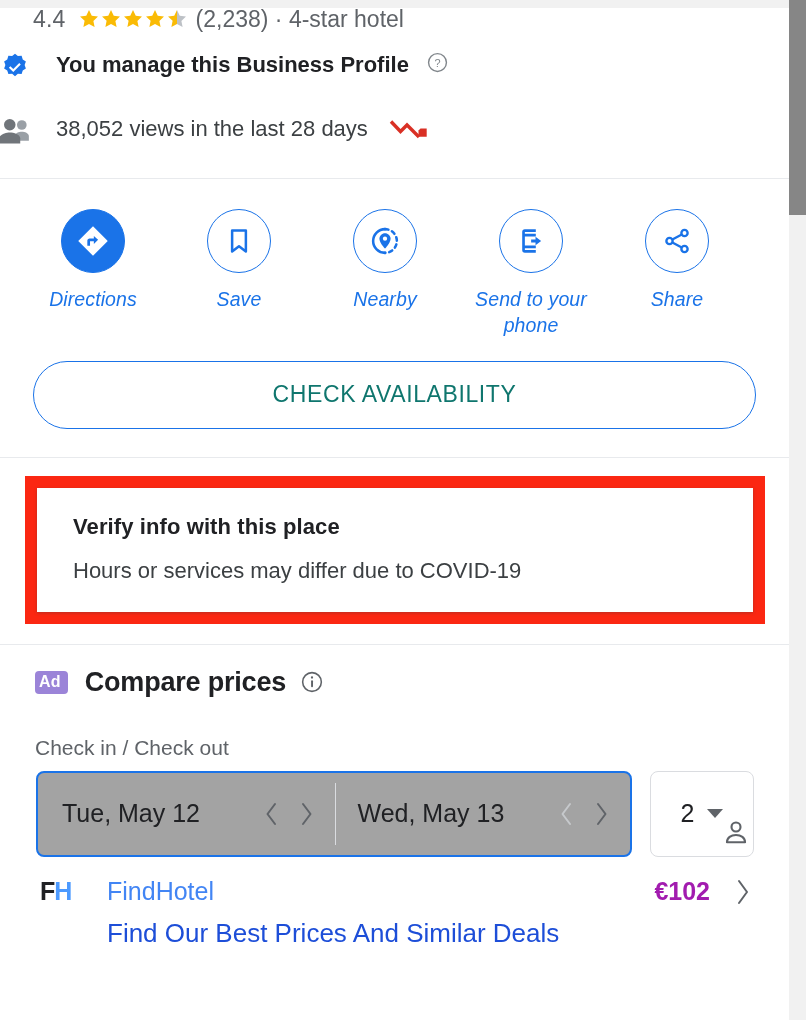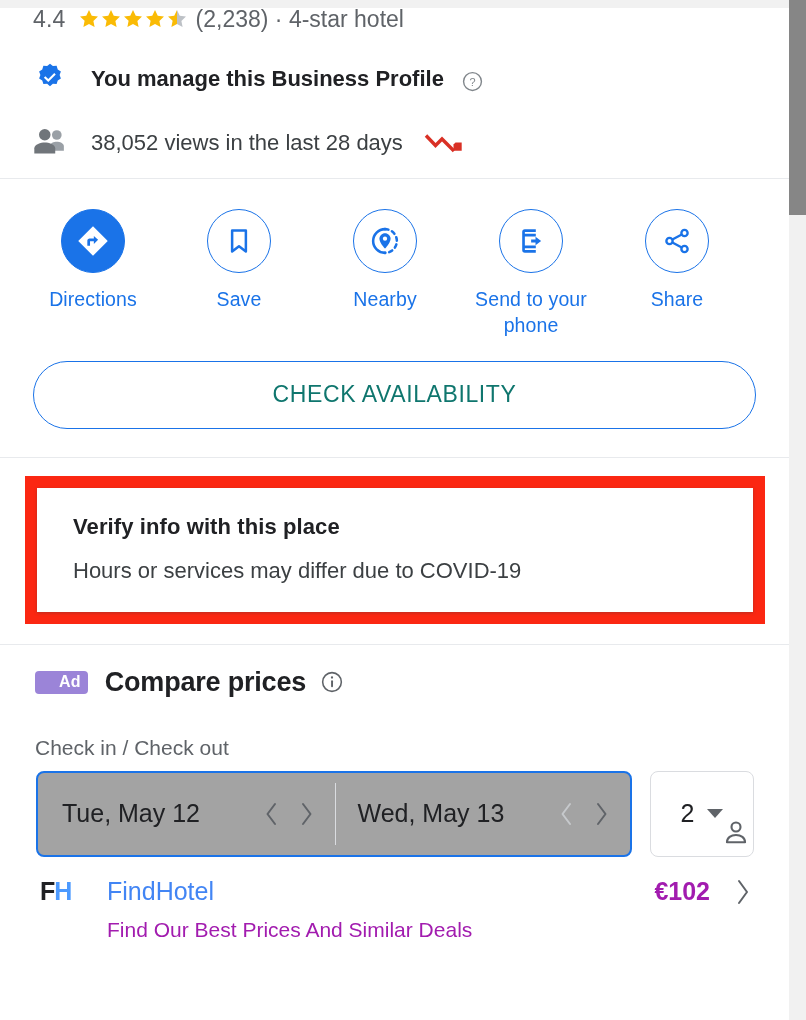--- a/index.html
+++ b/index.html
@@ -67,22 +67,21 @@
     font-size: 23px;
     color: #5f6368;
   }
 
   
   .info-block {
     padding: 18px 0 22px 0;
   }
   .info-line {
     display: flex;
-    align-items: flex-end;
-    padding-left: 35px;
+    align-items: flex-start;
     min-height: 40px;
   }
   .info-line + .info-line { margin-top: 24px; }
   .badge-icon { width: 30px; height: 30px; flex: none; }
   .people-icon { width: 34px; height: 30px; flex: none; margin-left: -2px;}
   .info-text-bold {
     font-size: 22px;
     font-weight: bold;
     color: #202124;
     margin-left: 26px;
@@ -110,20 +109,21 @@
     display: flex;
     padding: 30px 20px 0 20px;
     justify-content: flex-start;
   }
   .action {
     width: 146px;
     display: flex;
     flex-direction: column;
     align-items: center;
     cursor: pointer;
+    font-style: italic;
   }
   .action-circle {
     width: 64px; height: 64px;
     border-radius: 50%;
     border: 1.6px solid #1a73e8;
     display: flex;
     align-items: center;
     justify-content: center;
     background: #fff;
   }
@@ -193,21 +193,21 @@
     display: flex;
     align-items: center;
     padding-left: 35px;
   }
   .ad-badge {
     background: #9b84d8;
     color: #ffffff;
     font-size: 16px;
     font-weight: bold;
     border-radius: 4px;
-    padding: 3px 7px 4px 24px;
+    padding: 3px 7px 4px 4px;
     line-height: 1;
     letter-spacing: 0.2px;
   }
   .compare-title {
     font-size: 27px;
     font-weight: bold;
     color: #202124;
     margin-left: 17px;
     letter-spacing: -0.2px;
   }
@@ -329,22 +329,22 @@
     font-weight: bold;
     color: #a21caf;
   }
   .provider-chev {
     margin-left: 24px;
     width: 20px; height: 34px;
     display: flex;
     align-items: center;
   }
   .provider-sub {
-    font-size: 21px;
-    color: #a21caf;
+    font-size: 26px;
+    color: #1d4ed8;
     padding-left: 107px;
     margin-top: 9px;
     white-space: nowrap;
     overflow: hidden;
   }
 </style>
 </head>
 <body>
 
 <div id="root">

